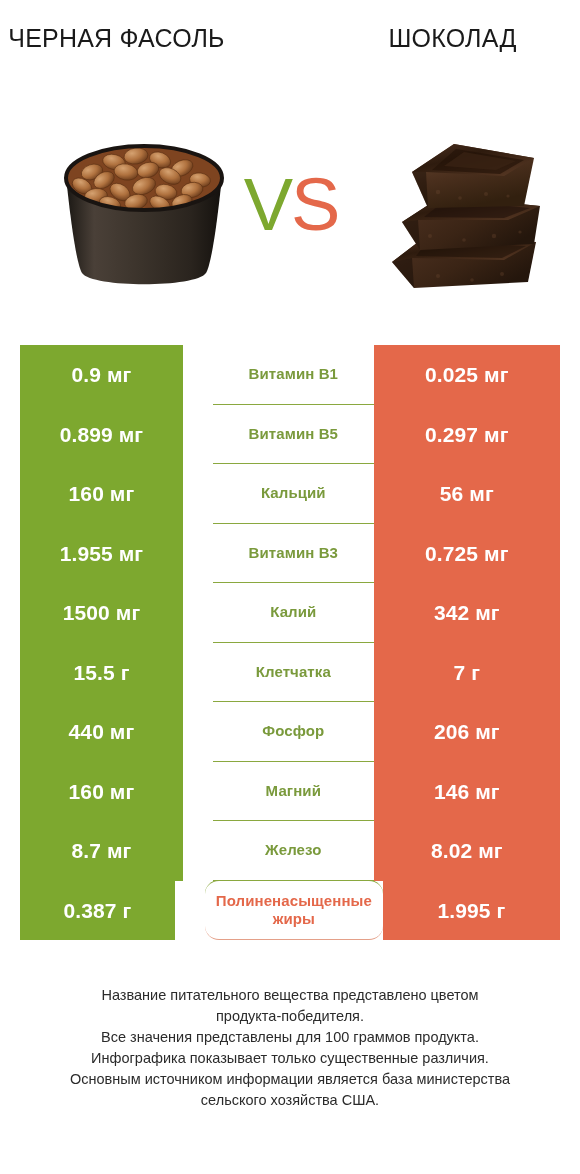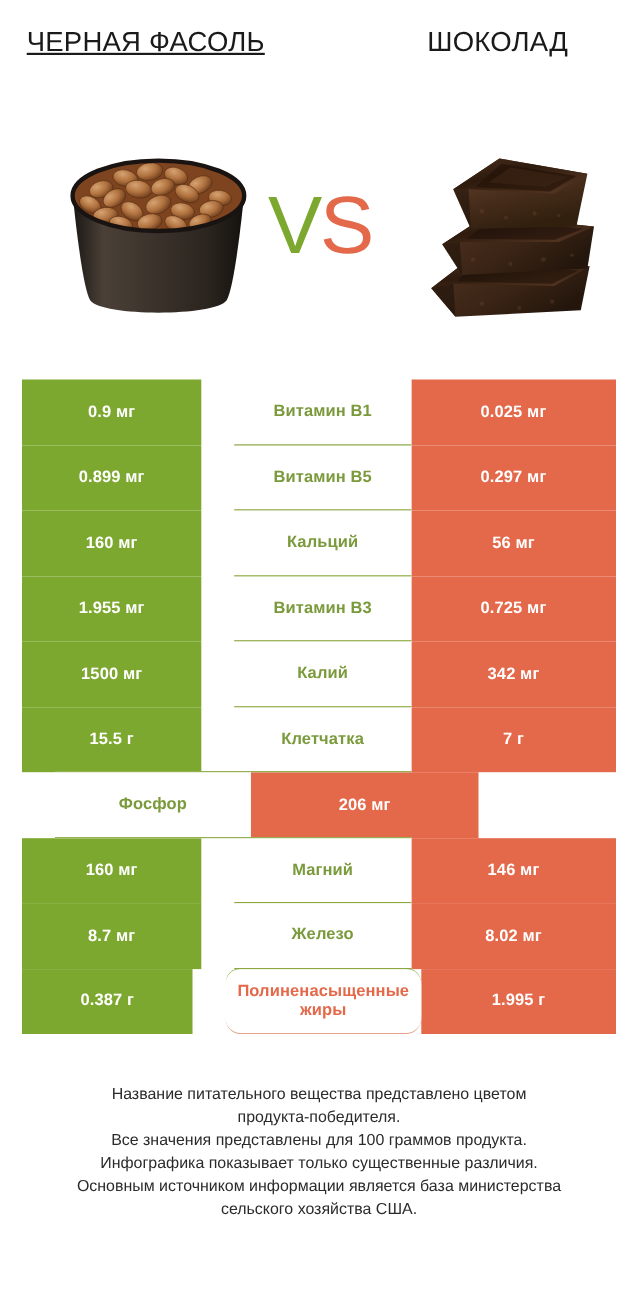--- a/index.html
+++ b/index.html
@@ -29,23 +29,22 @@
     top: 22px;
     font-size: 25px;
     font-weight: 400;
     line-height: 1.32;
     letter-spacing: 0.2px;
     color: #1a1a1a;
     text-transform: uppercase;
     text-align: center;
   }
   .title-left {
-    left: 20px;
+    left: 4px;
     width: 225px;
-    text-decoration: underline;
   }
   .title-right {
     left: 340px;
     width: 225px;
   }
 
   
   .vs {
     position: absolute;
     left: 236px;
@@ -81,21 +80,21 @@
     display: flex;
     width: 540px;
     height: 59.5px;
     align-items: stretch;
   }
   .cell {
     display: flex;
     align-items: center;
     justify-content: center;
     text-align: center;
-    font-size: 15px;
+    font-size: 21px;
     font-weight: 700;
     letter-spacing: 0.1px;
     line-height: 1.2;
   }
   .cell-left {
     width: 181px;
     background: #7da82f;
     color: #ffffff;
   }
   .cell-right {
@@ -303,20 +302,21 @@
     <div class="cell cell-right">342 мг</div>
   </div>
 
   <div class="row">
     <div class="cell cell-left">15.5 г</div>
     <div class="cell cell-mid">Клетчатка</div>
     <div class="cell cell-right">7 г</div>
   </div>
 
   <div class="row">
+    <div class="cell cell-left">440 мг</div>
     <div class="cell cell-mid">Фосфор</div>
     <div class="cell cell-right">206 мг</div>
   </div>
 
   <div class="row">
     <div class="cell cell-left">160 мг</div>
     <div class="cell cell-mid">Магний</div>
     <div class="cell cell-right">146 мг</div>
   </div>
 

